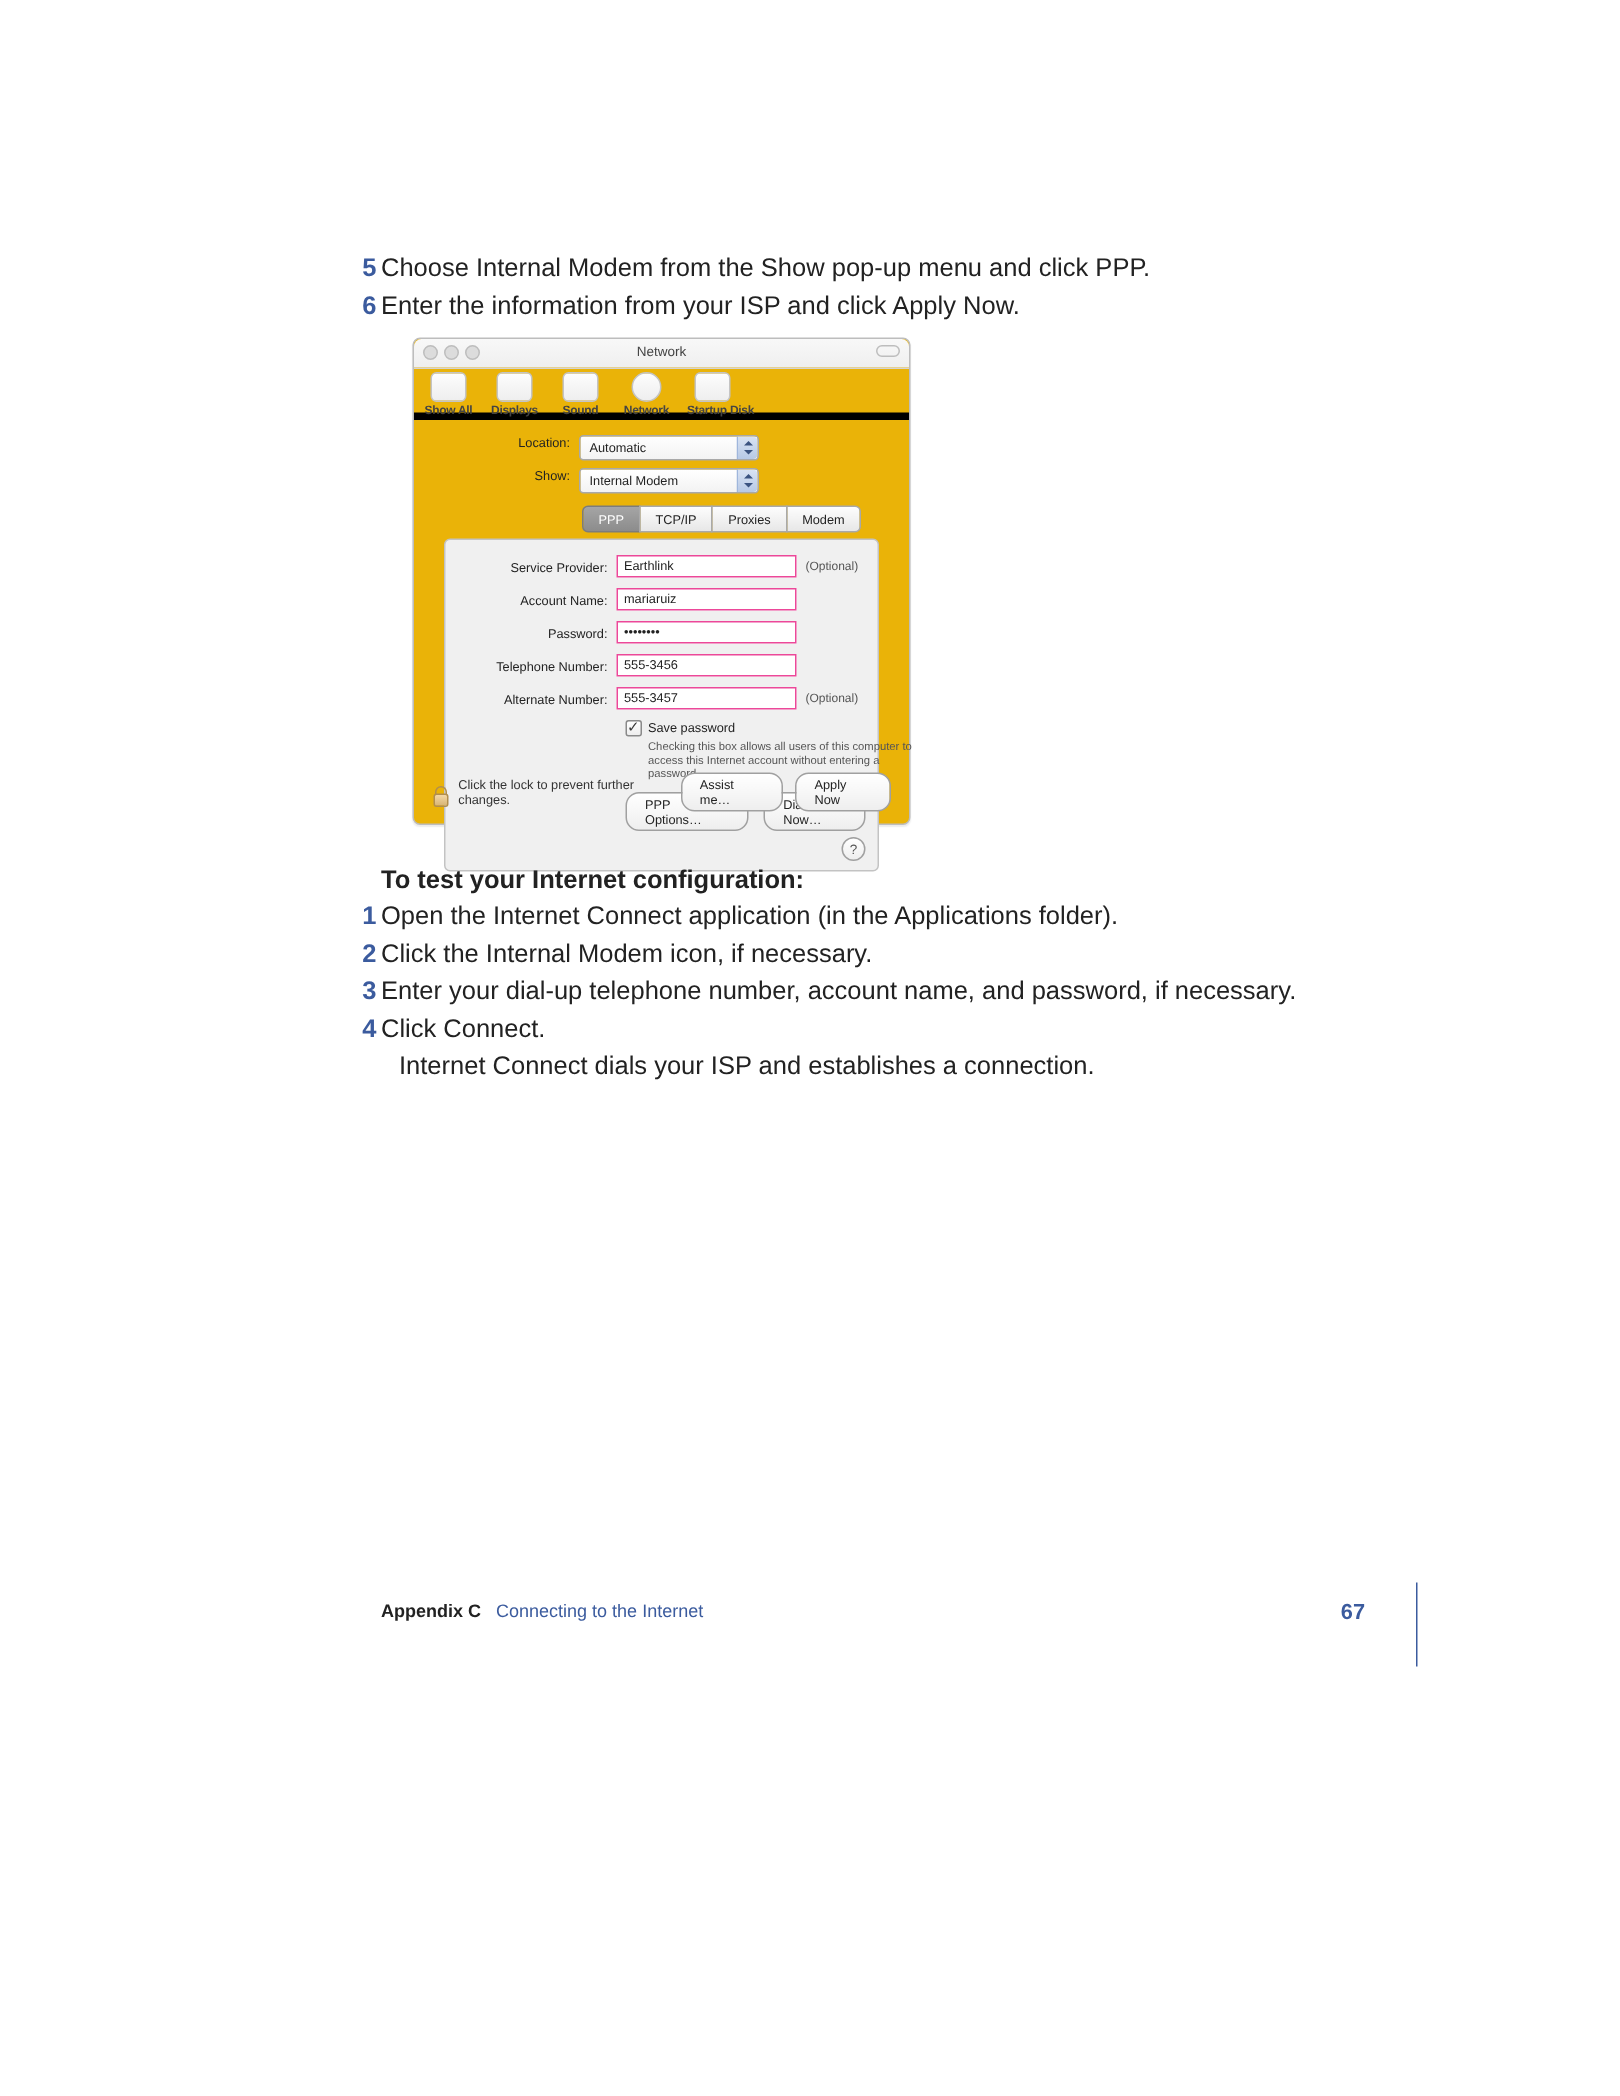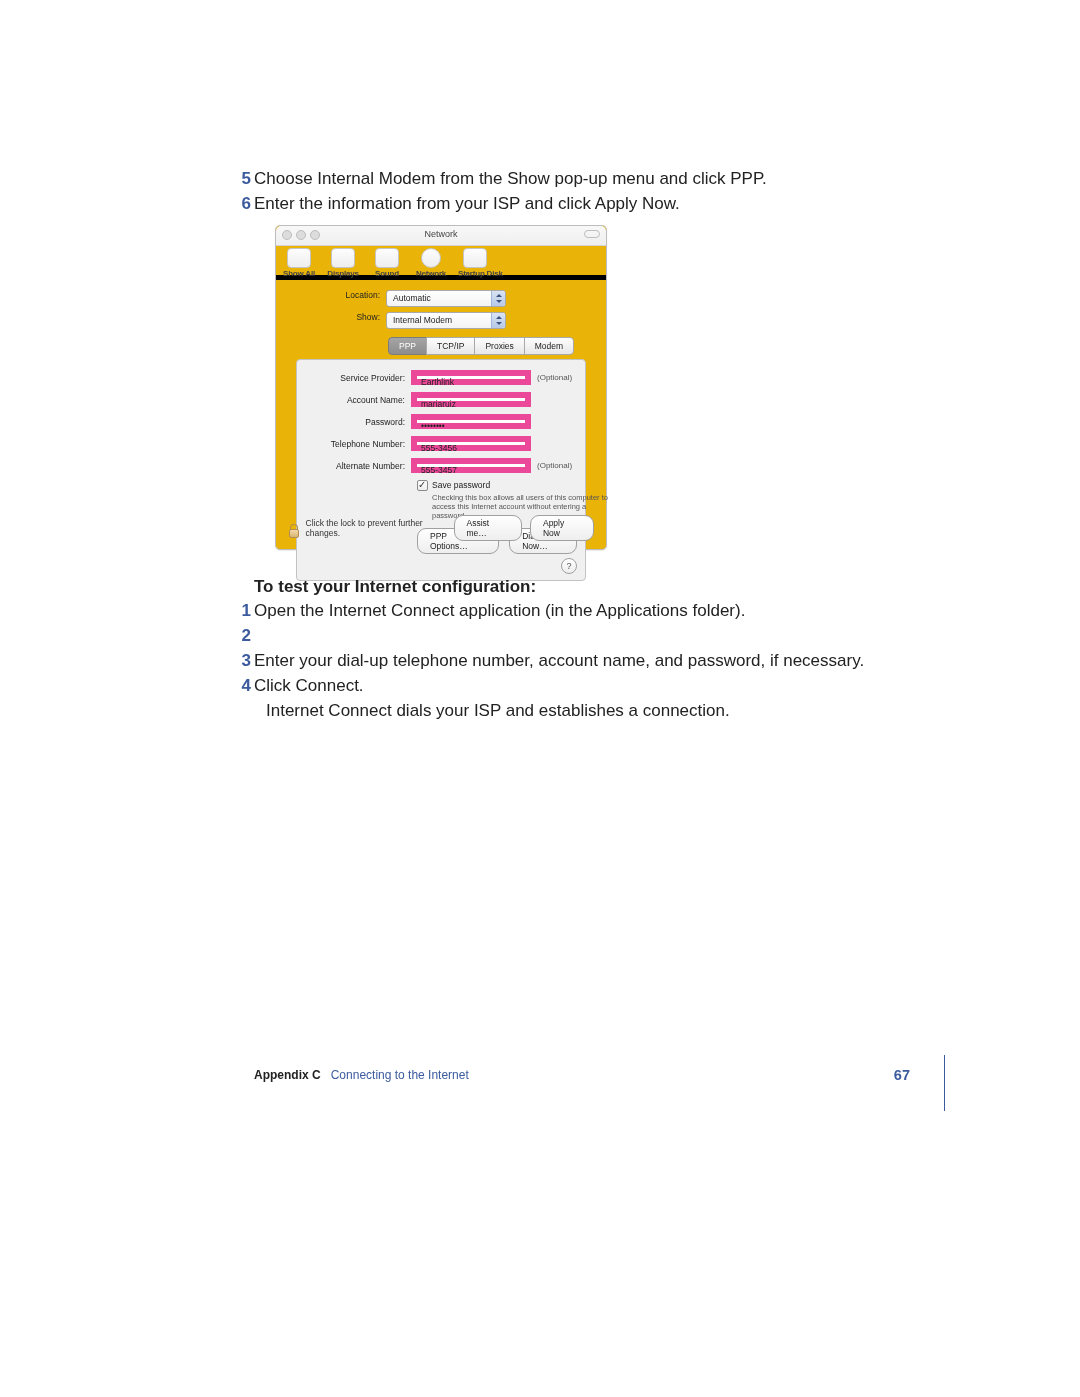--- a/index.html
+++ b/index.html
@@ -36,21 +36,21 @@
 
   .tabs { display:flex; margin:8px 0 0 98px; }
   .tab { padding:3px 10px; font-size:8.5px; background:linear-gradient(#fdfdfd,#e7e7e7); border:1px solid #a9a9a9; margin-left:-1px; }
   .tab.first { border-top-left-radius:4px; border-bottom-left-radius:4px; margin-left:0; }
   .tab.last { border-top-right-radius:4px; border-bottom-right-radius:4px; }
   .tab.active { background:linear-gradient(#a5a5a5,#8c8c8c); color:#fff; border-color:#7c7c7c; }
 
   .pane { margin:4px 6px 0 6px; background:#f0f0f0; border:1px solid #c3c3c3; border-radius:4px; padding:10px 8px 8px 8px; }
   .prow { display:flex; align-items:center; margin-bottom:7px; font-size:8.5px; }
   .plbl { width:90px; text-align:right; padding-right:6px; }
-  .pinp { flex:0 0 120px; height:15px; background:#fff; border:6px solid #ec4899; padding:1px 4px; font-size:8.5px; }
+  .pinp { flex:0 0 120px; height:15px; background:#fff; border:1px solid #ec4899; padding:1px 4px; font-size:8.5px; }
   .opt { margin-left:6px; font-size:8px; color:#555; }
   .cbrow { margin-left:96px; font-size:8.5px; display:flex; align-items:flex-start; gap:4px; }
   .cb { width:11px; height:11px; border:1px solid #8a8a8a; border-radius:2px; background:linear-gradient(#fff,#eee); position:relative; flex:0 0 11px; }
   .cb.checked:after { content:"✓"; position:absolute; left:0; top:-2px; font-size:10px; color:#3a3a3a; }
   .cbtext { font-size:8.5px; }
   .cbhelp { margin:2px 0 0 111px; font-size:7.5px; color:#555; line-height:1.2; width:190px; }
   .btnrow { margin:8px 0 0 96px; display:flex; gap:10px; }
   .macbtn { padding:2px 12px; font-size:8.5px; border:1px solid #a0a0a0; border-radius:9px; background:linear-gradient(#fff,#eee); }
   .help { position:absolute; right:8px; bottom:6px; width:16px; height:16px; border:1px solid #a0a0a0; border-radius:50%; background:linear-gradient(#fff,#eee); font-size:9px; text-align:center; line-height:14px; color:#555; }
 
@@ -191,20 +191,21 @@
   </div>
 
   <div class="section-head">To test your Internet configuration:</div>
 
   <div class="step-line" style="top:598px;">
     <span class="step-num">1</span>
     <span class="step-text">Open the Internet Connect application (in the Applications folder).</span>
   </div>
   <div class="step-line" style="top:623px;">
     <span class="step-num">2</span>
+    <span class="step-text">Click the Internal Modem icon, if necessary.</span>
   </div>
   <div class="step-line" style="top:648px;">
     <span class="step-num">3</span>
     <span class="step-text">Enter your dial-up telephone number, account name, and password, if necessary.</span>
   </div>
   <div class="step-line" style="top:673px;">
     <span class="step-num">4</span>
     <span class="step-text">Click Connect.</span>
   </div>
 

